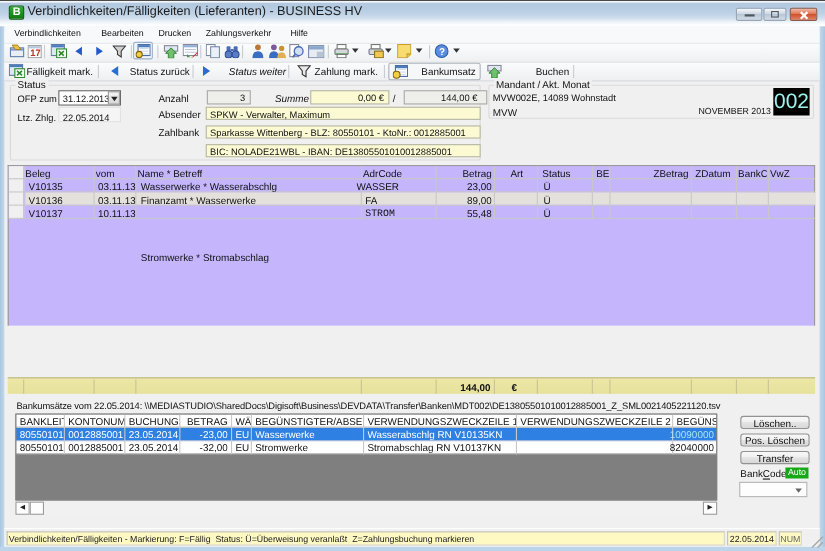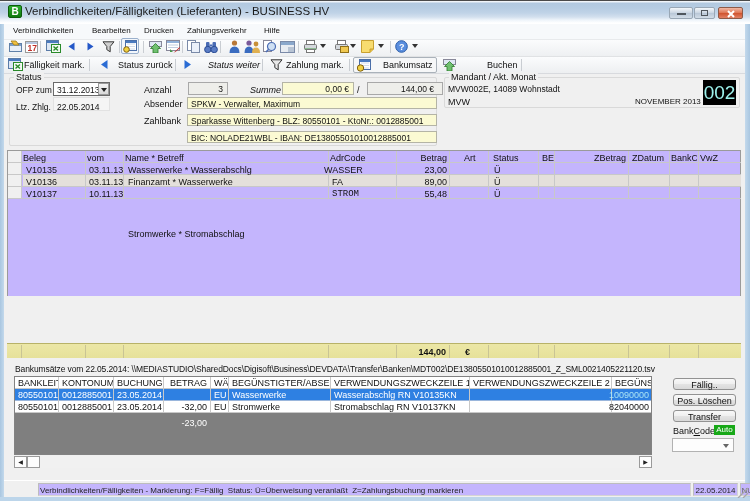--- a/index.html
+++ b/index.html
@@ -31,21 +31,21 @@
 .field-g{background:#eeeeea;border:1px solid #a8a8a8;font-size:8.5px;color:#111;white-space:nowrap;}
 .blackbox{background:#000;color:#9df2ec;font-size:19px;font-weight:normal;text-align:center;letter-spacing:0px;}
 
 .gridline{background:#c8c8c8;}
 .cell{font-size:9px;color:#111;white-space:nowrap;overflow:hidden;}
 .btn7{border:1px solid #929292;border-radius:3px;background:linear-gradient(180deg,#f8f8f8,#f0f0f0 45%,#e4e4e4 50%,#d8d8d8);font-size:9px;text-align:center;color:#111;}
 .sl{top:1px;width:1px;height:13px;background:#c9c494;}
 .bl{top:0;width:1px;height:36px;background:#c8c8c8;}
 .wr{color:#fff;}
 .sbtn{top:0;width:13px;height:12px;background:#fdfdfd;border:1px solid #9a9a9a;font-size:6px;color:#222;text-align:center;line-height:10px;}
-.sbar{height:13px;border:1px solid #d4d4d4;border-top-color:#bdbdbd;border-left-color:#bdbdbd;font-size:8px;color:#222;white-space:nowrap;overflow:hidden;padding-top:2px;background:#c4b5fd;margin-left:32px;}
+.sbar{height:13px;border:1px solid #d4d4d4;border-top-color:#bdbdbd;border-left-color:#bdbdbd;font-size:8px;color:#222;white-space:nowrap;overflow:hidden;padding-top:2px;background:#fef9c3;}
 </style>
 </head>
 <body>
 <div class="win">
 
   <div class="abs titlebar"></div>
   <div class="abs borderL"></div>
   <div class="abs borderR"></div>
   <div class="abs borderB"></div>
   <div class="abs applogo">
@@ -351,21 +351,21 @@
     <div class="abs cell" style="left:145px;top:1px;width:47px;text-align:right;">BETRAG</div>
     <div class="abs cell" style="left:199px;top:1px;width:14px;">WÄHRUNG</div>
     <div class="abs cell" style="left:217px;top:1px;width:98px;">BEGÜNSTIGTER/ABSENDER</div>
     <div class="abs cell" style="left:319px;top:1px;width:135px;">VERWENDUNGSZWECKZEILE 1</div>
     <div class="abs cell" style="left:458px;top:1px;width:138px;">VERWENDUNGSZWECKZEILE 2</div>
     <div class="abs cell" style="left:600px;top:1px;width:36px;">BEGÜNSTIGTE</div>
 
     <div class="abs cell wr" style="left:3px;top:13px;">80550101</div>
     <div class="abs cell wr" style="left:47px;top:13px;">0012885001</div>
     <div class="abs cell wr" style="left:102px;top:13px;">23.05.2014</div>
-    <div class="abs cell wr" style="left:145px;top:13px;width:47px;text-align:right;margin-top:28px;">-23,00</div>
+    <div class="abs cell wr" style="left:145px;top:13px;width:47px;text-align:right;">-23,00</div>
     <div class="abs cell wr" style="left:199px;top:13px;">EU</div>
     <div class="abs cell wr" style="left:217px;top:13px;">Wasserwerke</div>
     <div class="abs cell wr" style="left:319px;top:13px;">Wasserabschlg RN V10135KN</div>
     <div class="abs cell" style="left:587px;top:13px;width:47px;text-align:right;color:#a8e2f4;">10090000</div>
 
     <div class="abs cell" style="left:3px;top:25px;">80550101</div>
     <div class="abs cell" style="left:47px;top:25px;">0012885001</div>
     <div class="abs cell" style="left:102px;top:25px;">23.05.2014</div>
     <div class="abs cell" style="left:145px;top:25px;width:47px;text-align:right;">-32,00</div>
     <div class="abs cell" style="left:199px;top:25px;">EU</div>
@@ -373,21 +373,21 @@
     <div class="abs cell" style="left:319px;top:25px;">Stromabschlag RN V10137KN</div>
     <div class="abs cell" style="left:587px;top:25px;width:47px;text-align:right;">82040000</div>
   </div>
 
   <div class="abs" style="left:14px;top:456px;width:638px;height:12px;background:#f1f1f1;">
     <div class="abs sbtn" style="left:0;">◀</div>
     <div class="abs" style="left:13px;top:0;width:13px;height:12px;background:#fdfdfd;border:1px solid #9a9a9a;"></div>
     <div class="abs sbtn" style="left:625px;">▶</div>
   </div>
 
-  <div class="abs btn7" style="left:673px;top:378px;width:63px;height:12px;padding-top:1px;">Fällig..</div>
+  <div class="abs btn7" style="left:673px;top:378px;width:63px;height:12px;padding-top:1px;">Löschen..</div>
   <div class="abs btn7" style="left:673px;top:394px;width:63px;height:12px;padding-top:1px;">Pos. Löschen</div>
   <div class="abs btn7" style="left:673px;top:410px;width:63px;height:12px;padding-top:1px;">Transfer</div>
   <div class="abs lab" style="left:673px;top:426px;">Bank<u>C</u>ode</div>
   <div class="abs" style="left:714px;top:425px;width:21px;height:10px;background:#17a817;color:#fff;font-size:8px;text-align:center;line-height:10px;">Auto</div>
   <div class="abs" style="left:672px;top:438px;width:62px;height:14px;background:#fdfdfd;border:1px solid #b2b2b2;">
     <span style="position:absolute;right:4px;top:5px;width:0;height:0;border:3px solid transparent;border-top:4px solid #666;"></span>
   </div>
 
   <div class="abs" style="left:4px;top:480px;width:741px;height:17px;background:#f0f0f0;border-top:1px solid #fff;">
     <div class="abs sbar" style="left:2px;top:2px;width:653px;padding-left:1px;">Verbindlichkeiten/Fälligkeiten - Markierung: F=Fällig&nbsp;&nbsp;Status: Ü=Überweisung veranlaßt&nbsp;&nbsp;Z=Zahlungsbuchung markieren</div>

